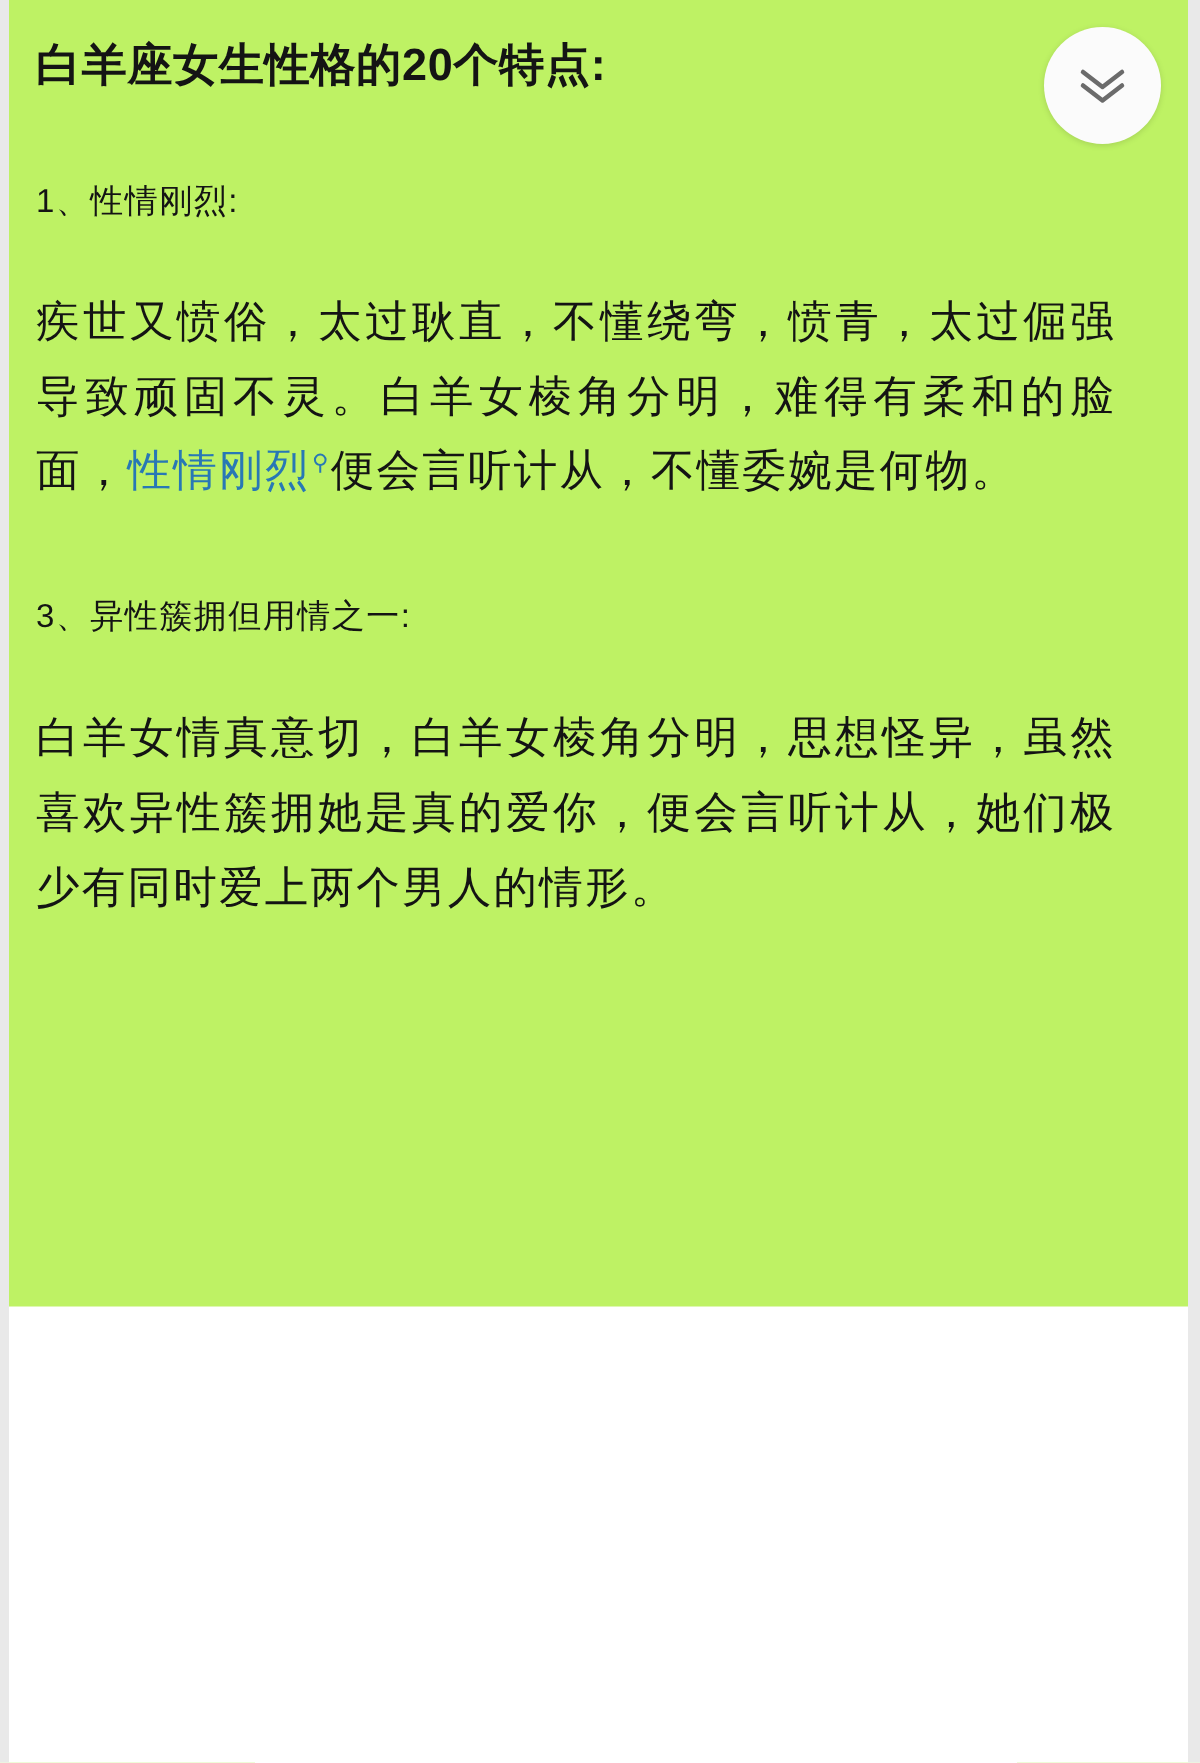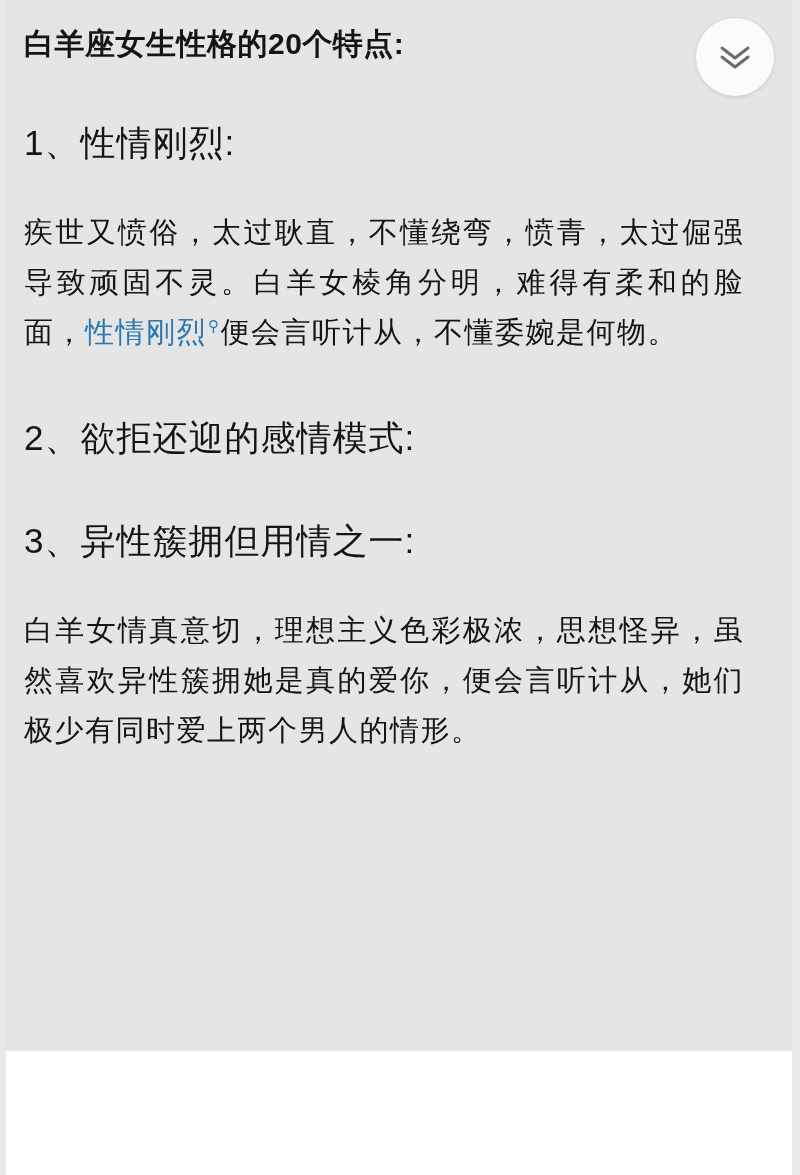--- a/index.html
+++ b/index.html
@@ -11,22 +11,22 @@
     width: 800px;
     height: 1175px;
     font-family: "Liberation Sans", "DejaVu Sans", sans-serif;
     color: #1a1a1a;
     position: relative;
     overflow: hidden;
   }
   .page {
     position: relative;
     width: 800px;
-    height: 1051px;
-    background: #e5e5e5;
+    height: 871px;
+    background: #bef264;
     box-sizing: border-box;
     padding: 18px 30px 0 24px;
   }
   .edge-left {
     position: absolute;
     left: 0; top: 0;
     width: 6px; height: 1175px;
     background: #e9e9e9;
   }
   .edge-right {
@@ -56,21 +56,21 @@
   .title {
     font-size: 30px;
     font-weight: bold;
     letter-spacing: 0.5px;
     color: #141414;
     margin: 6px 0 0 0;
     line-height: 1.3;
     padding-right: 110px;
   }
   .heading {
-    font-size: 35px;
+    font-size: 22px;
     color: #141414;
     margin: 56px 0 0 0;
     line-height: 1.35;
     letter-spacing: 1px;
   }
   .para {
     font-size: 29px;
     color: #141414;
     margin: 42px 0 0 0;
     line-height: 1.72;
@@ -107,20 +107,19 @@
       </svg>
     </span>
   </div>
 
   <h1 class="title">白羊座女生性格的20个特点:</h1>
 
   <div class="heading">1、性情刚烈:</div>
 
   <p class="para"><span>疾世又愤俗，太过耿直，不懂绕弯，愤青，太过倔强导致顽固不灵。白羊女棱角分明，难得有柔和的脸面，</span><a class="link" href="#"><span>性情刚烈</span><span class="srch">⚲</span></a><span>便会言听计从，不懂委婉是何物。</span></p>
 
-  <div class="heading">2、欲拒还迎的感情模式:</div>
 
 
   <div class="heading">3、异性簇拥但用情之一:</div>
 
-  <p class="para">白羊女情真意切，理想主义色彩极浓，思想怪异，虽然喜欢异性簇拥她是真的爱你，便会言听计从，她们极少有同时爱上两个男人的情形。</p>
+  <p class="para">白羊女情真意切，白羊女棱角分明，思想怪异，虽然喜欢异性簇拥她是真的爱你，便会言听计从，她们极少有同时爱上两个男人的情形。</p>
 
 </div>
 
 </body></html>

